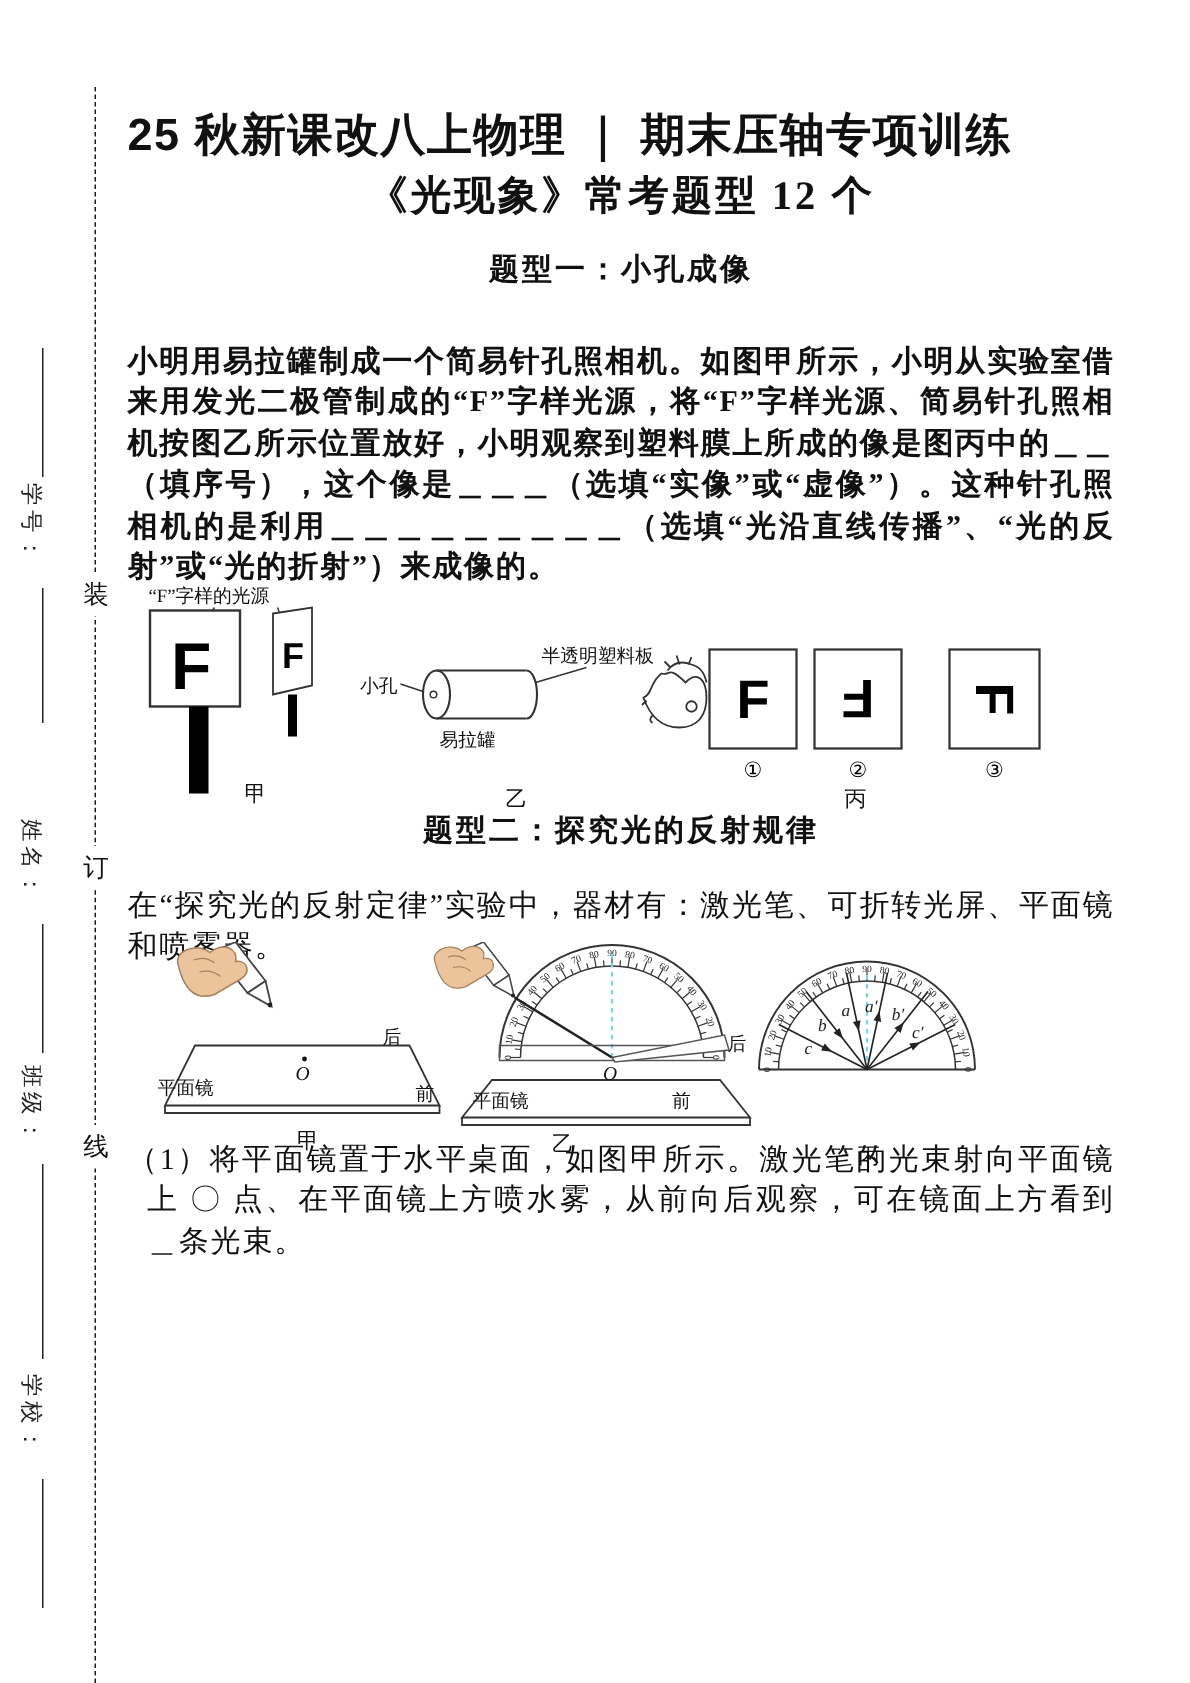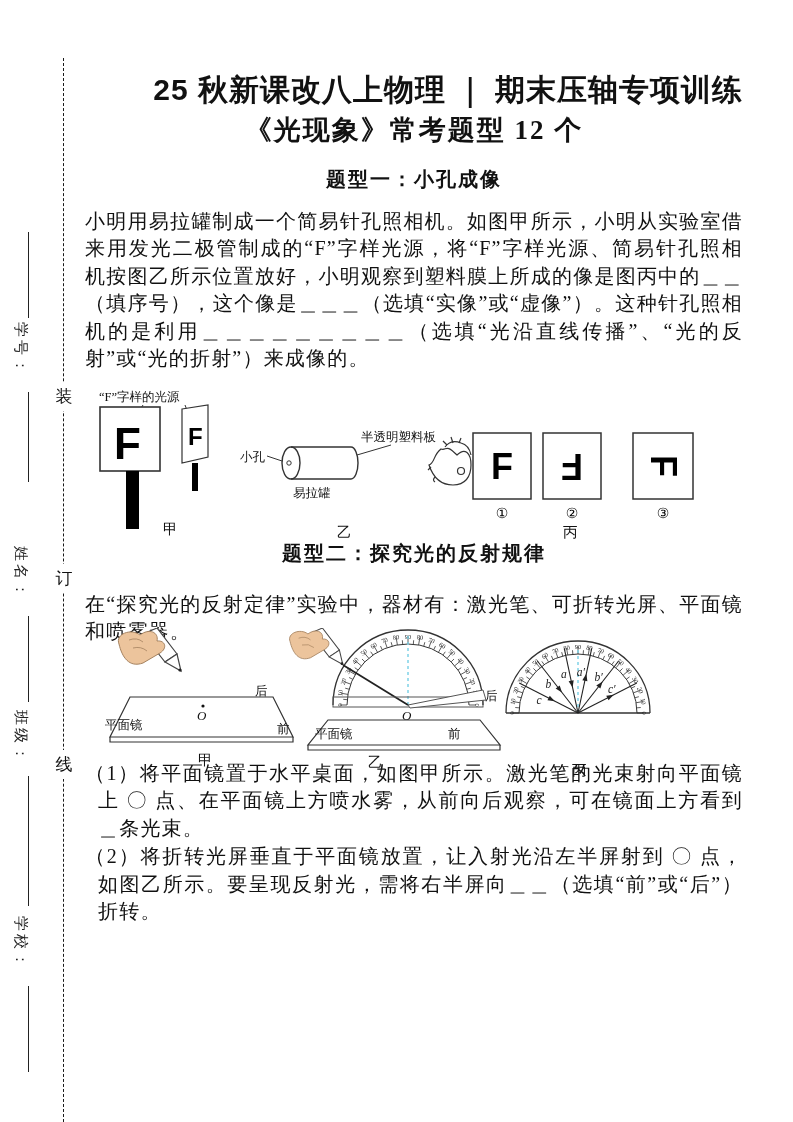--- a/index.html
+++ b/index.html
@@ -14,27 +14,27 @@
   .mf-label{position:absolute;left:11px;writing-mode:vertical-rl;text-orientation:sideways;
             font-size:15px;letter-spacing:3px;color:#222;}
   .mf-line{position:absolute;left:28px;width:0;border-left:1.3px solid #222;}
   .ml1{top:232px;height:86px;} .mt1{top:322px;height:66px;}
   .ml2{top:392px;height:90px;} .mt2{top:546px;height:68px;}
   .ml3{top:616px;height:86px;} .mt3{top:710px;height:62px;}
   .ml4{top:776px;height:130px;} .mt4{top:916px;height:68px;}
   .ml5{top:986px;height:86px;}
   
   .col{position:absolute;left:85px;width:658px;}
-  .doc-title{top:70px;text-align:right;font-family:"Liberation Sans","DejaVu Sans",sans-serif;
+  .doc-title{top:70px;text-align:left;font-family:"Liberation Sans","DejaVu Sans",sans-serif;
              font-weight:700;font-size:30px;letter-spacing:1px;}
   .doc-subtitle{top:112px;text-align:center;font-weight:700;font-size:27px;letter-spacing:2px;}
   .sec-heading{text-align:center;font-weight:700;font-size:20px;letter-spacing:2px;}
   .h1{top:166px;} .h2{top:540px;}
   .para{font-size:20px;line-height:27.4px;text-align:justify;letter-spacing:1.2px;}
-  .p1{top:208px;} .p2intro{top:591px;}
+  .p1{top:228px;font-weight:bold;} .p2intro{top:591px;}
   .items{top:760px;}
   .item{padding-left:13px;text-indent:-13px;margin:0 0 1px 0;}
   
   .figrow{position:absolute;left:85px;}
   .f1{top:385px;} .f2{top:628px;}
   svg text{font-family:"Liberation Serif","DejaVu Serif",serif;}
   .svg-cn{font-size:12.5px;fill:#111;}
   .svg-cap{font-size:14.5px;fill:#111;letter-spacing:1px;}
   .letterF{font-family:"Liberation Sans","DejaVu Sans",sans-serif;font-weight:700;fill:#000;}
   .rayLabel{font-style:italic;font-size:11.5px;fill:#222;}
@@ -289,14 +289,13 @@
       <text x="513.65" y="49.23315082370269" class="rayLabel" text-anchor="middle" dominant-baseline="central">b′</text>
       <line x1="493" y1="85" x2="551.8064305964323" y2="55.036627017189915" stroke="#222" stroke-width="1.1"></line>
       <polygon points="528.6402609675347,66.84038001041813 523.5835905975389,72.33493047148471 521.2228399988933,67.7016965457052" fill="#222"></polygon>
       <text x="526.8309794291354" y="61.3112931787018" class="rayLabel" text-anchor="middle" dominant-baseline="central">c′</text>
     </g>
   <text x="487" y="147" class="svg-cap">丙</text>
 </svg>
 
 <div class="col para items">
   <p class="item">（1）将平面镜置于水平桌面，如图甲所示。激光笔的光束射向平面镜上 〇 点、在平面镜上方喷水雾，从前向后观察，可在镜面上方看到 ＿条光束。</p>
-  <p class="item">（2）将折转光屏垂直于平面镜放置，让入射光沿左半屏射到 〇 点，如图乙所示。要呈现反射光，需将右半屏向＿＿（选填“前”或“后”）折转。</p>
 </div>
 
 </body></html>

